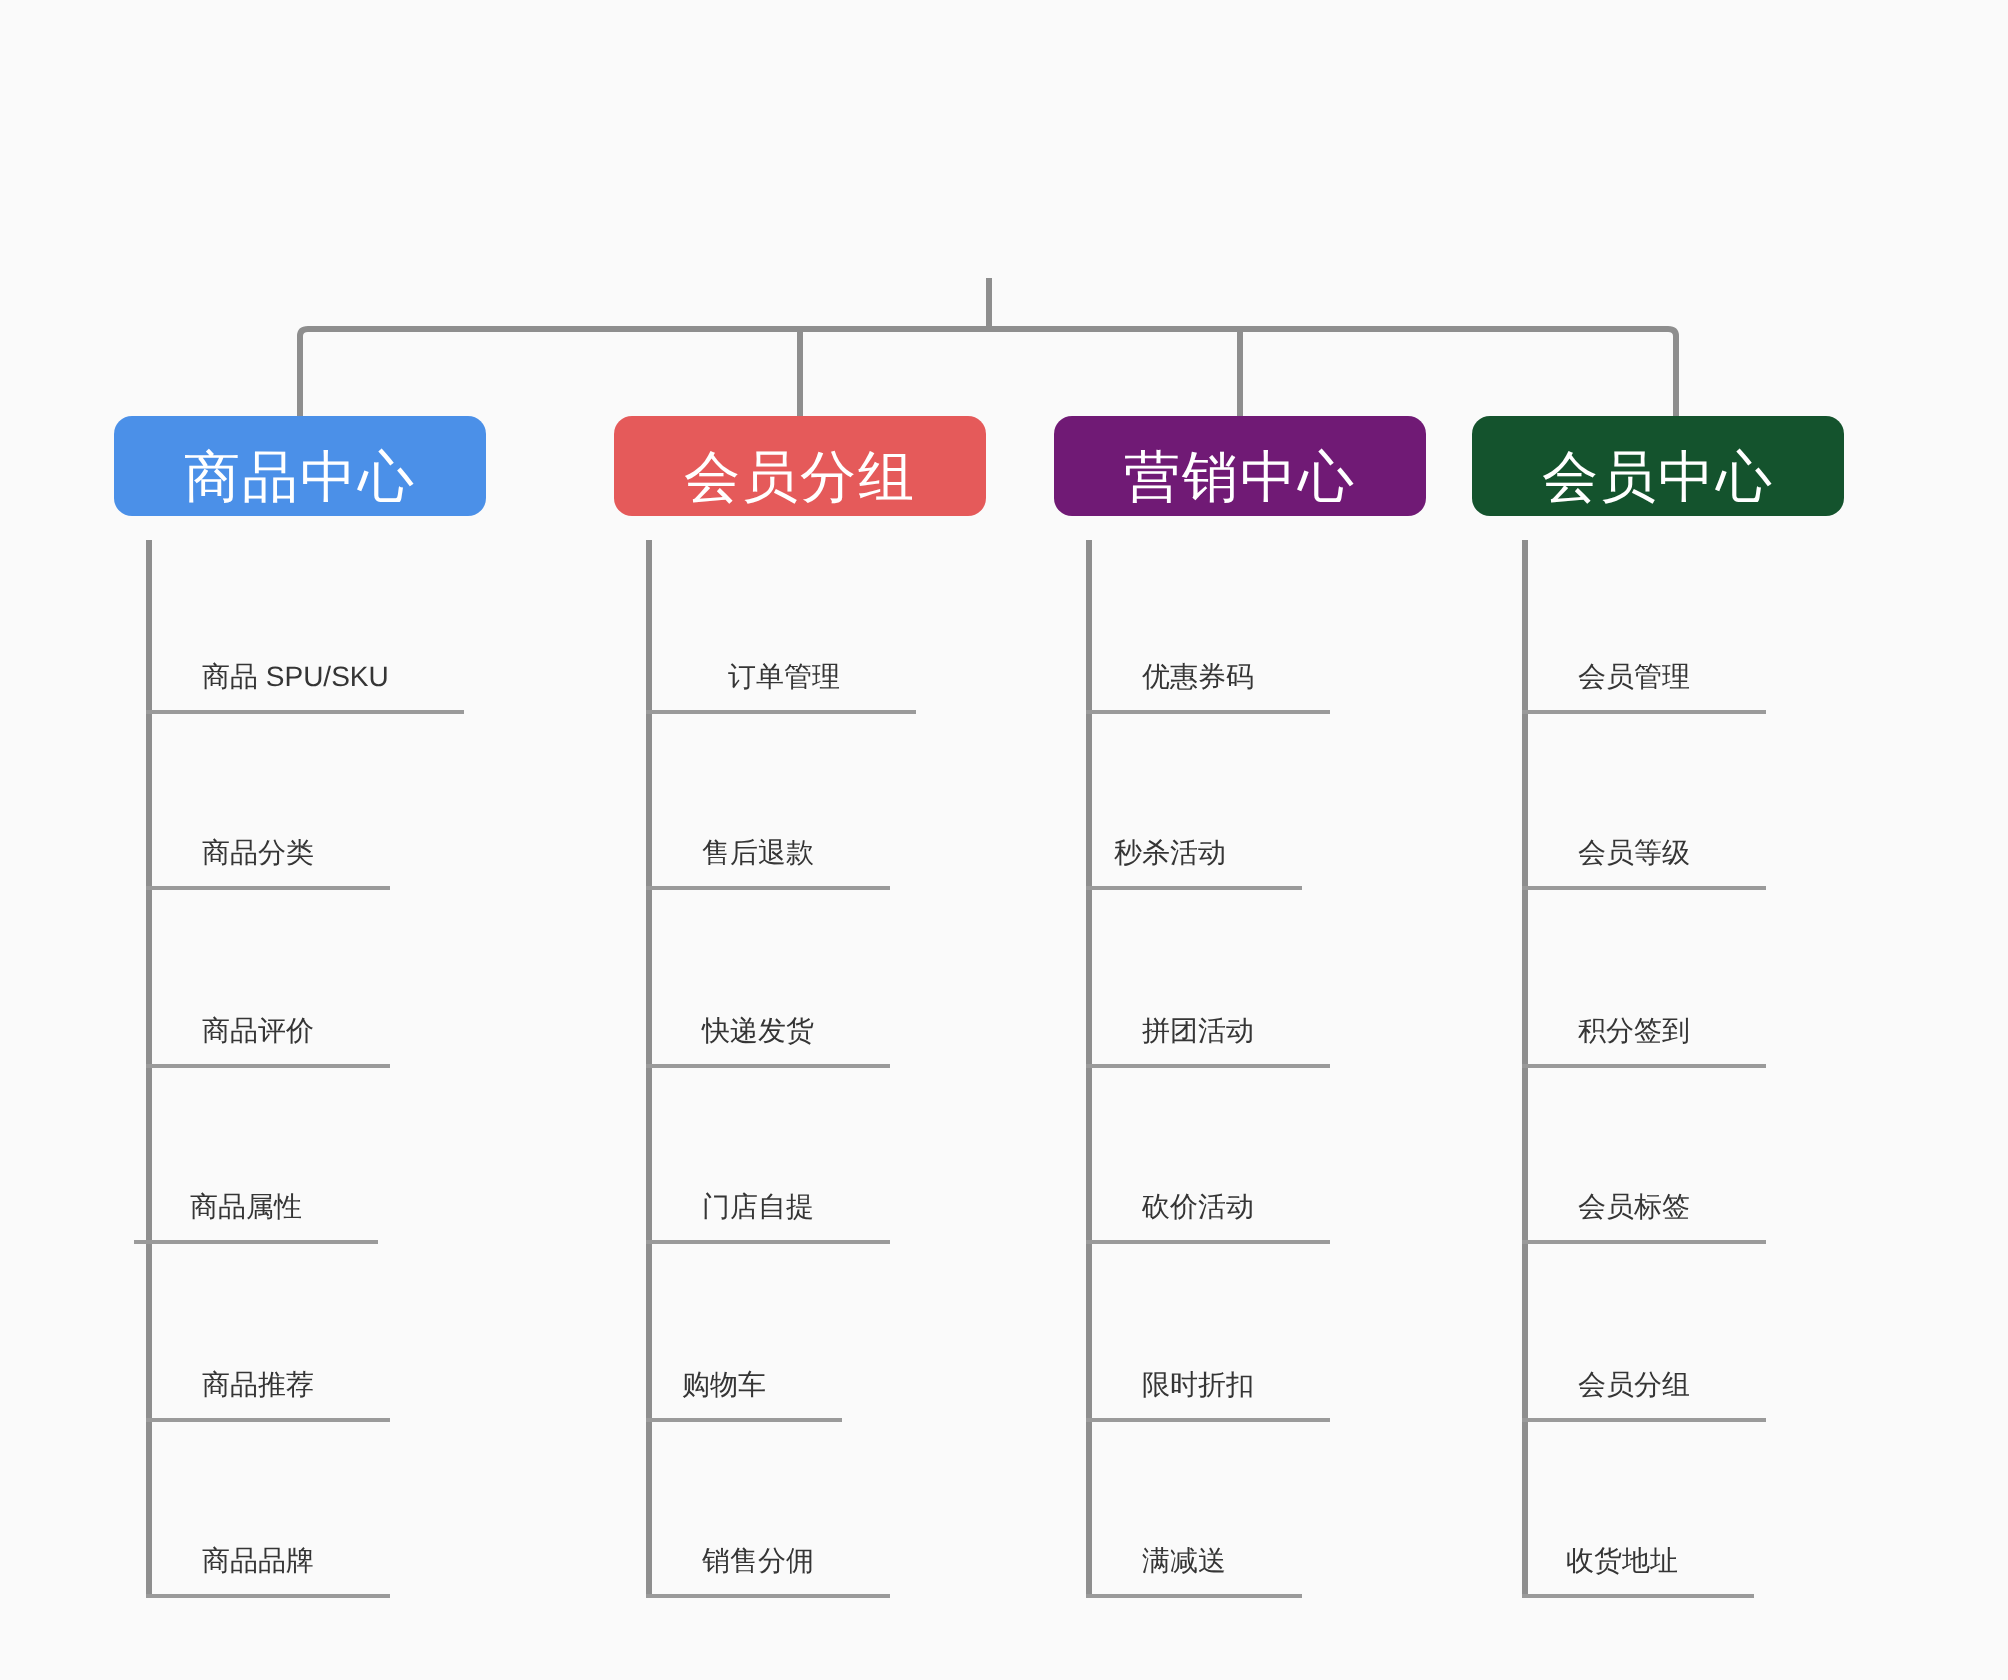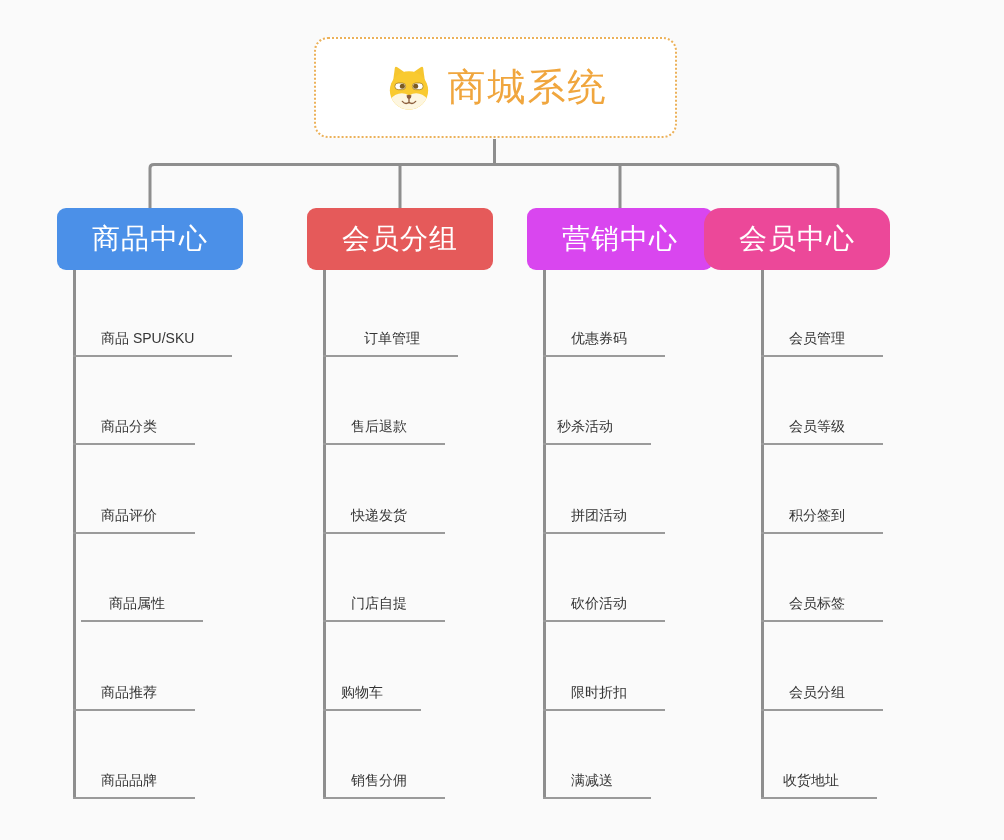--- a/index.html
+++ b/index.html
@@ -36,25 +36,25 @@
   .root-title {
     font-size: 38px;
     letter-spacing: 2px;
     color: var(--root-text, #f0a63e);
     white-space: nowrap;
   }
   .dog-icon { width: 50px; height: 50px; display: block; }
   .branch-node {
     position: absolute;
     top: 208px;
-    width: 186px; height: 62px;
+    width: 186px; height: 50px;
     box-sizing: border-box;
     border-radius: 9px;
     display: flex;
-    align-items: center;
+    align-items: flex-end;
     justify-content: center;
   }
   .branch-label {
     color: #ffffff;
     font-size: 28px;
     letter-spacing: 1px;
     white-space: nowrap;
   }
   .trunk {
     position: absolute;
@@ -80,73 +80,53 @@
 
 <div class="canvas">
 
   <svg id="connector-svg" viewBox="0 0 1004 840" xmlns="http://www.w3.org/2000/svg">
     <path class="conn" d="M494.5 139 L494.5 164.5" fill="none" stroke-width="3" stroke="#8e8e8e"></path>
     <path class="conn" d="M150 208 L150 168 Q150 164.5 154 164.5 L834 164.5 Q838 164.5 838 168 L838 208" fill="none" stroke-width="3" stroke="#8e8e8e"></path>
     <path class="conn" d="M400 164.5 L400 208" fill="none" stroke-width="3" stroke="#8e8e8e"></path>
     <path class="conn" d="M620 164.5 L620 208" fill="none" stroke-width="3" stroke="#8e8e8e"></path>
   </svg>
 
-  <div class="root-node">
-    <span>
-      <svg class="dog-icon" viewBox="0 0 60 60" xmlns="http://www.w3.org/2000/svg">
-        <path d="M11 21 L13 6 Q13.5 3.5 16 5 L26 12 Z" fill="#f6c62f"></path>
-        <path d="M49 21 L47 6 Q46.5 3.5 44 5 L34 12 Z" fill="#f6c62f"></path>
-        <circle cx="30" cy="33" r="23" fill="#f9ca30"></circle>
-        <clipPath id="headclip">
-            <circle cx="30" cy="33" r="23"></circle>
-          </clipPath>
-        <path d="M7 44 Q18 32 30 39 Q42 32 53 44 L53 60 L7 60 Z" fill="#fdf6e0" clip-path="url(#headclip)"></path>
-        <rect x="13" y="24" width="13" height="8" rx="4" fill="#ffffff" stroke="#a8821e" stroke-width="1"></rect>
-        <rect x="34" y="24" width="13" height="8" rx="4" fill="#ffffff" stroke="#a8821e" stroke-width="1"></rect>
-        <circle cx="22" cy="28" r="3" fill="#7a5a22"></circle>
-        <circle cx="38" cy="28" r="3" fill="#7a5a22"></circle>
-        <path d="M27 39 Q30 37 33 39 Q33 42.5 30 43.5 Q27 42.5 27 39 Z" fill="#8b5e3c"></path>
-        <path d="M30 43.5 L30 47 M22 46 Q26 50.5 30 47 Q34 50.5 38 46" fill="none" stroke="#8b5e3c" stroke-width="1.6" stroke-linecap="round"></path>
-      </svg>
-    </span>
-    <span class="root-title">商城系统</span>
-  </div>
 
   <div id="branches">
       <div class="branch-node" style="left: 57px; background: rgb(75, 144, 232);">
         <span class="branch-label">商品中心</span>
       </div>
       <div class="trunk" style="left: 73px; top: 270px; height: 529px;"></div>
       <div class="leaf" style="left: 73px; top: 313px;">商品 SPU/SKU</div>
       <div class="leaf" style="left: 73px; top: 401px;">商品分类</div>
       <div class="leaf" style="left: 73px; top: 490px;">商品评价</div>
-      <div class="leaf" style="left: 81px; top: 578px;">商品属性</div>
+      <div class="leaf" style="left: 67px; top: 578px;">商品属性</div>
       <div class="leaf" style="left: 73px; top: 667px;">商品推荐</div>
       <div class="leaf" style="left: 73px; top: 755px;">商品品牌</div>
       <div class="branch-node" style="left: 307px; background: rgb(229, 90, 90);">
         <span class="branch-label">会员分组</span>
       </div>
       <div class="trunk" style="left: 323px; top: 270px; height: 529px;"></div>
       <div class="leaf" style="left: 323px; top: 313px; padding-left: 41px;">订单管理</div>
       <div class="leaf" style="left: 323px; top: 401px;">售后退款</div>
       <div class="leaf" style="left: 323px; top: 490px;">快递发货</div>
       <div class="leaf" style="left: 323px; top: 578px;">门店自提</div>
       <div class="leaf" style="left: 323px; top: 667px; padding-left: 18px;">购物车</div>
       <div class="leaf" style="left: 323px; top: 755px;">销售分佣</div>
-      <div class="branch-node" style="left: 527px; background: #d946ef;">
+      <div class="branch-node" style="left: 527px; background: #701a75;">
         <span class="branch-label">营销中心</span>
       </div>
       <div class="trunk" style="left: 543px; top: 270px; height: 529px;"></div>
       <div class="leaf" style="left: 543px; top: 313px;">优惠券码</div>
       <div class="leaf" style="left: 543px; top: 401px; padding-left: 14px;">秒杀活动</div>
       <div class="leaf" style="left: 543px; top: 490px;">拼团活动</div>
       <div class="leaf" style="left: 543px; top: 578px;">砍价活动</div>
       <div class="leaf" style="left: 543px; top: 667px;">限时折扣</div>
       <div class="leaf" style="left: 543px; top: 755px;">满减送</div>
-      <div class="branch-node" style="left: 704px; background: #ec4899; border-radius: 17px;">
+      <div class="branch-node" style="left: 736px; background: #14532d;">
         <span class="branch-label">会员中心</span>
       </div>
       <div class="trunk" style="left: 761px; top: 270px; height: 529px;"></div>
       <div class="leaf" style="left: 761px; top: 313px;">会员管理</div>
       <div class="leaf" style="left: 761px; top: 401px;">会员等级</div>
       <div class="leaf" style="left: 761px; top: 490px;">积分签到</div>
       <div class="leaf" style="left: 761px; top: 578px;">会员标签</div>
       <div class="leaf" style="left: 761px; top: 667px;">会员分组</div>
       <div class="leaf" style="left: 761px; top: 755px; padding-left: 22px;">收货地址</div>
     </div>

